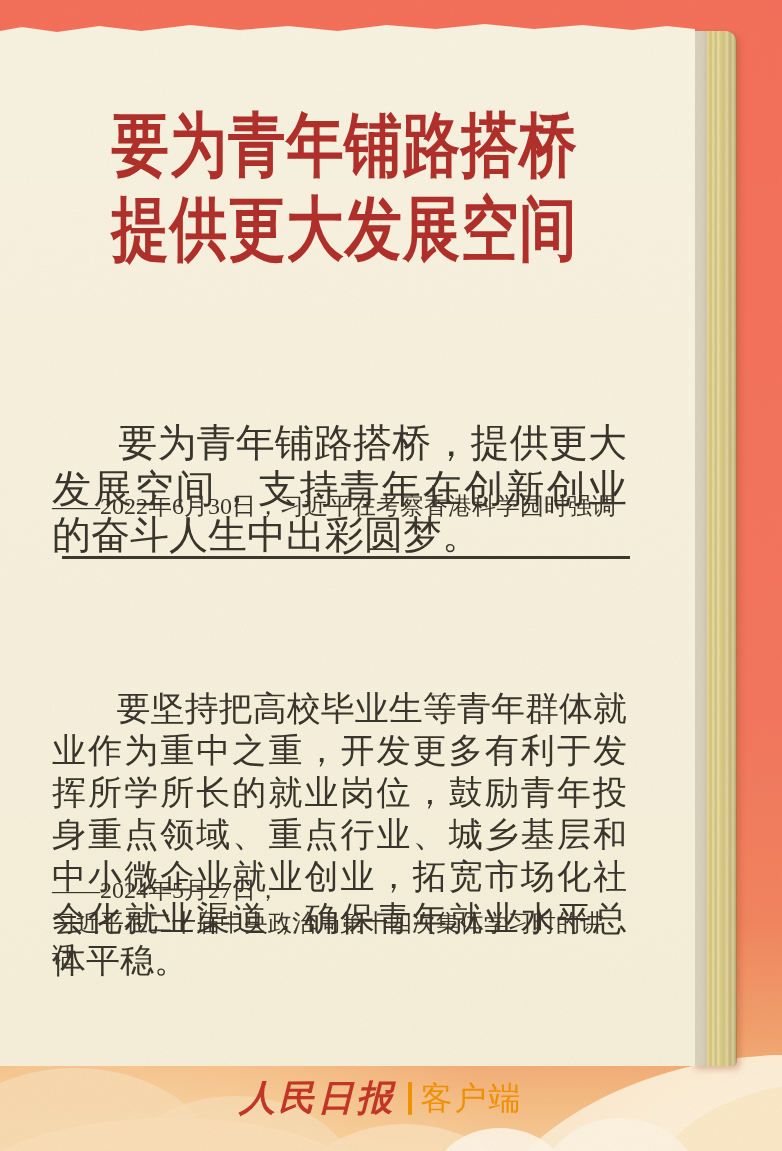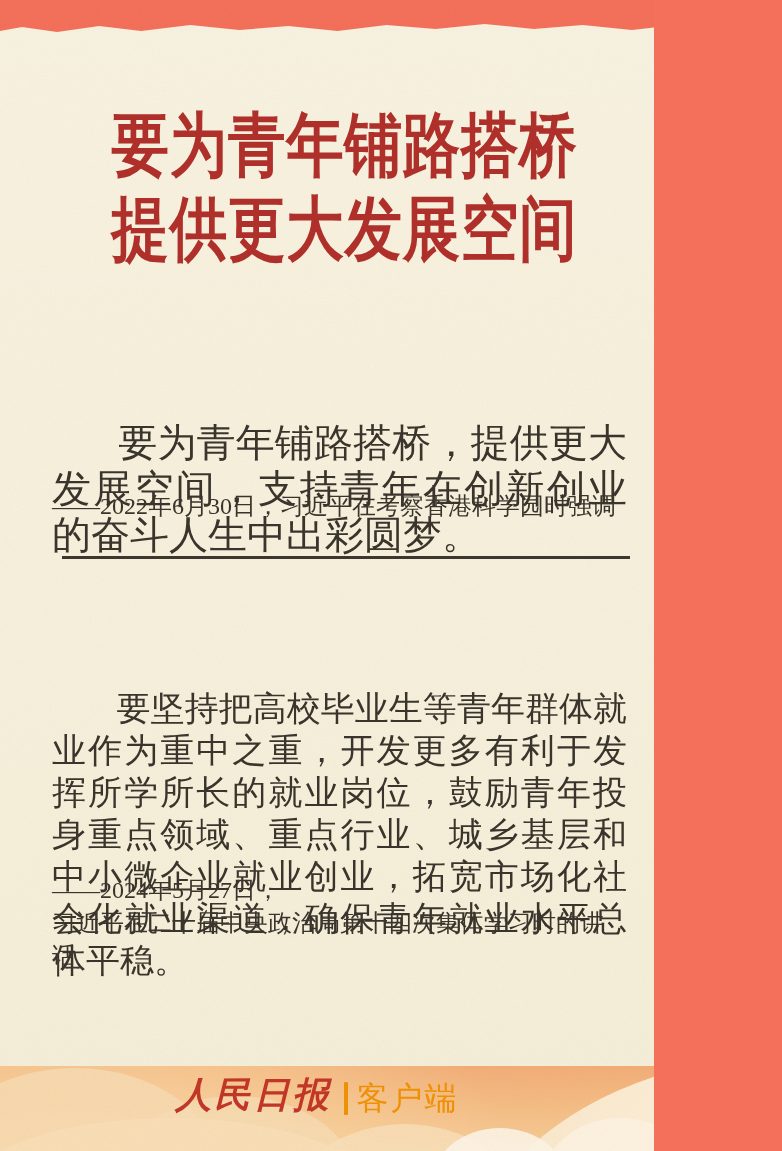--- a/index.html
+++ b/index.html
@@ -4,21 +4,21 @@
 <style>
   html, body { margin: 0; padding: 0; }
   body {
     width: 782px; height: 1151px;
     font-family: "Liberation Serif", "DejaVu Serif", serif;
     background: #f4705a;
     overflow: hidden;
   }
   #canvas {
     position: relative;
-    width: 654px; height: 1151px;
+    width: 782px; height: 1151px;
     overflow: hidden;
     background: linear-gradient(180deg,
       var(--background-coral, #f4705a) 0%,
       #f3765d 62%,
       #f28560 80%,
       #f2a26c 90%,
       #f5bd85 96%,
       #f7cd97 100%);
   }
   
@@ -105,21 +105,21 @@
     position: absolute; left: 0; right: 0; top: 1080px;
     display: flex; align-items: center; justify-content: center;
     transform: translateX(-10px);
   }
   .brand-calligraphy {
     color: var(--brand-red, #c33627);
     font-size: 36px;
     font-weight: bold;
     font-style: italic;
     letter-spacing: 3px;
-    font-family: Liberation Mono, monospace;
+    font-family: Liberation Serif, serif;
     line-height: 36px;
   }
   .brand-divider-bar {
     width: 4px; height: 33px;
     margin: 0 9px 0 12px;
     background: var(--brand-orange, #f19204);
     border-radius: 1px;
   }
   .brand-client-label {
     color: var(--brand-orange, #f19204);

